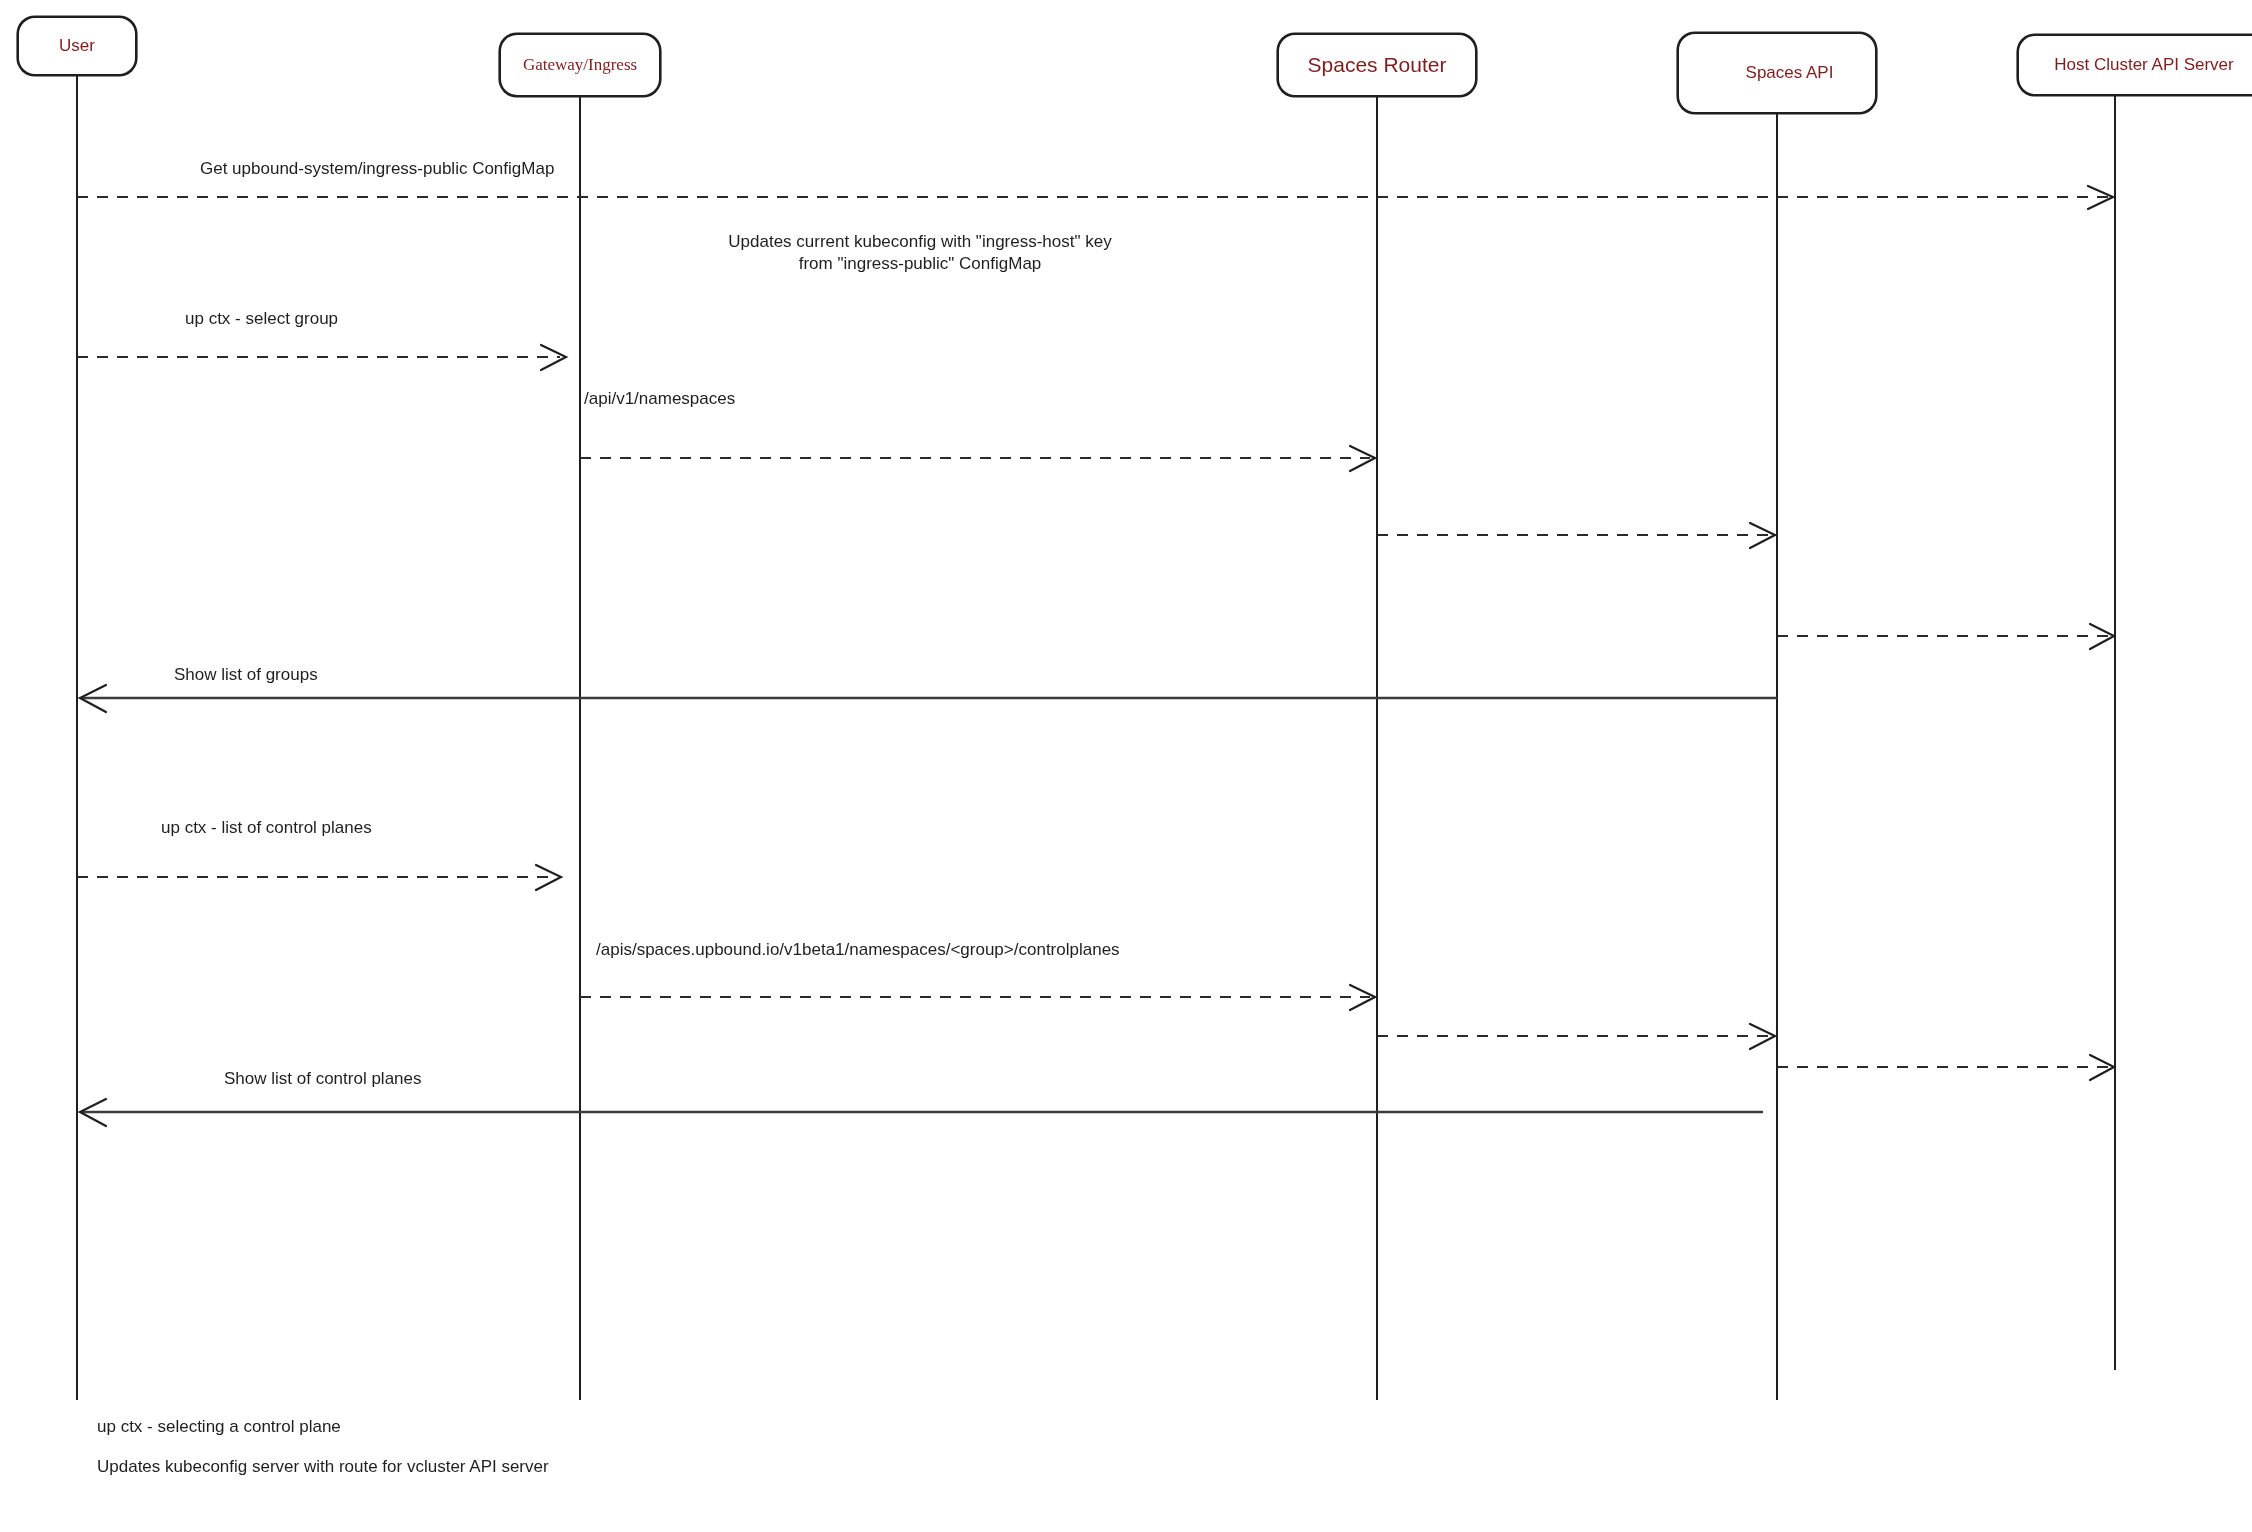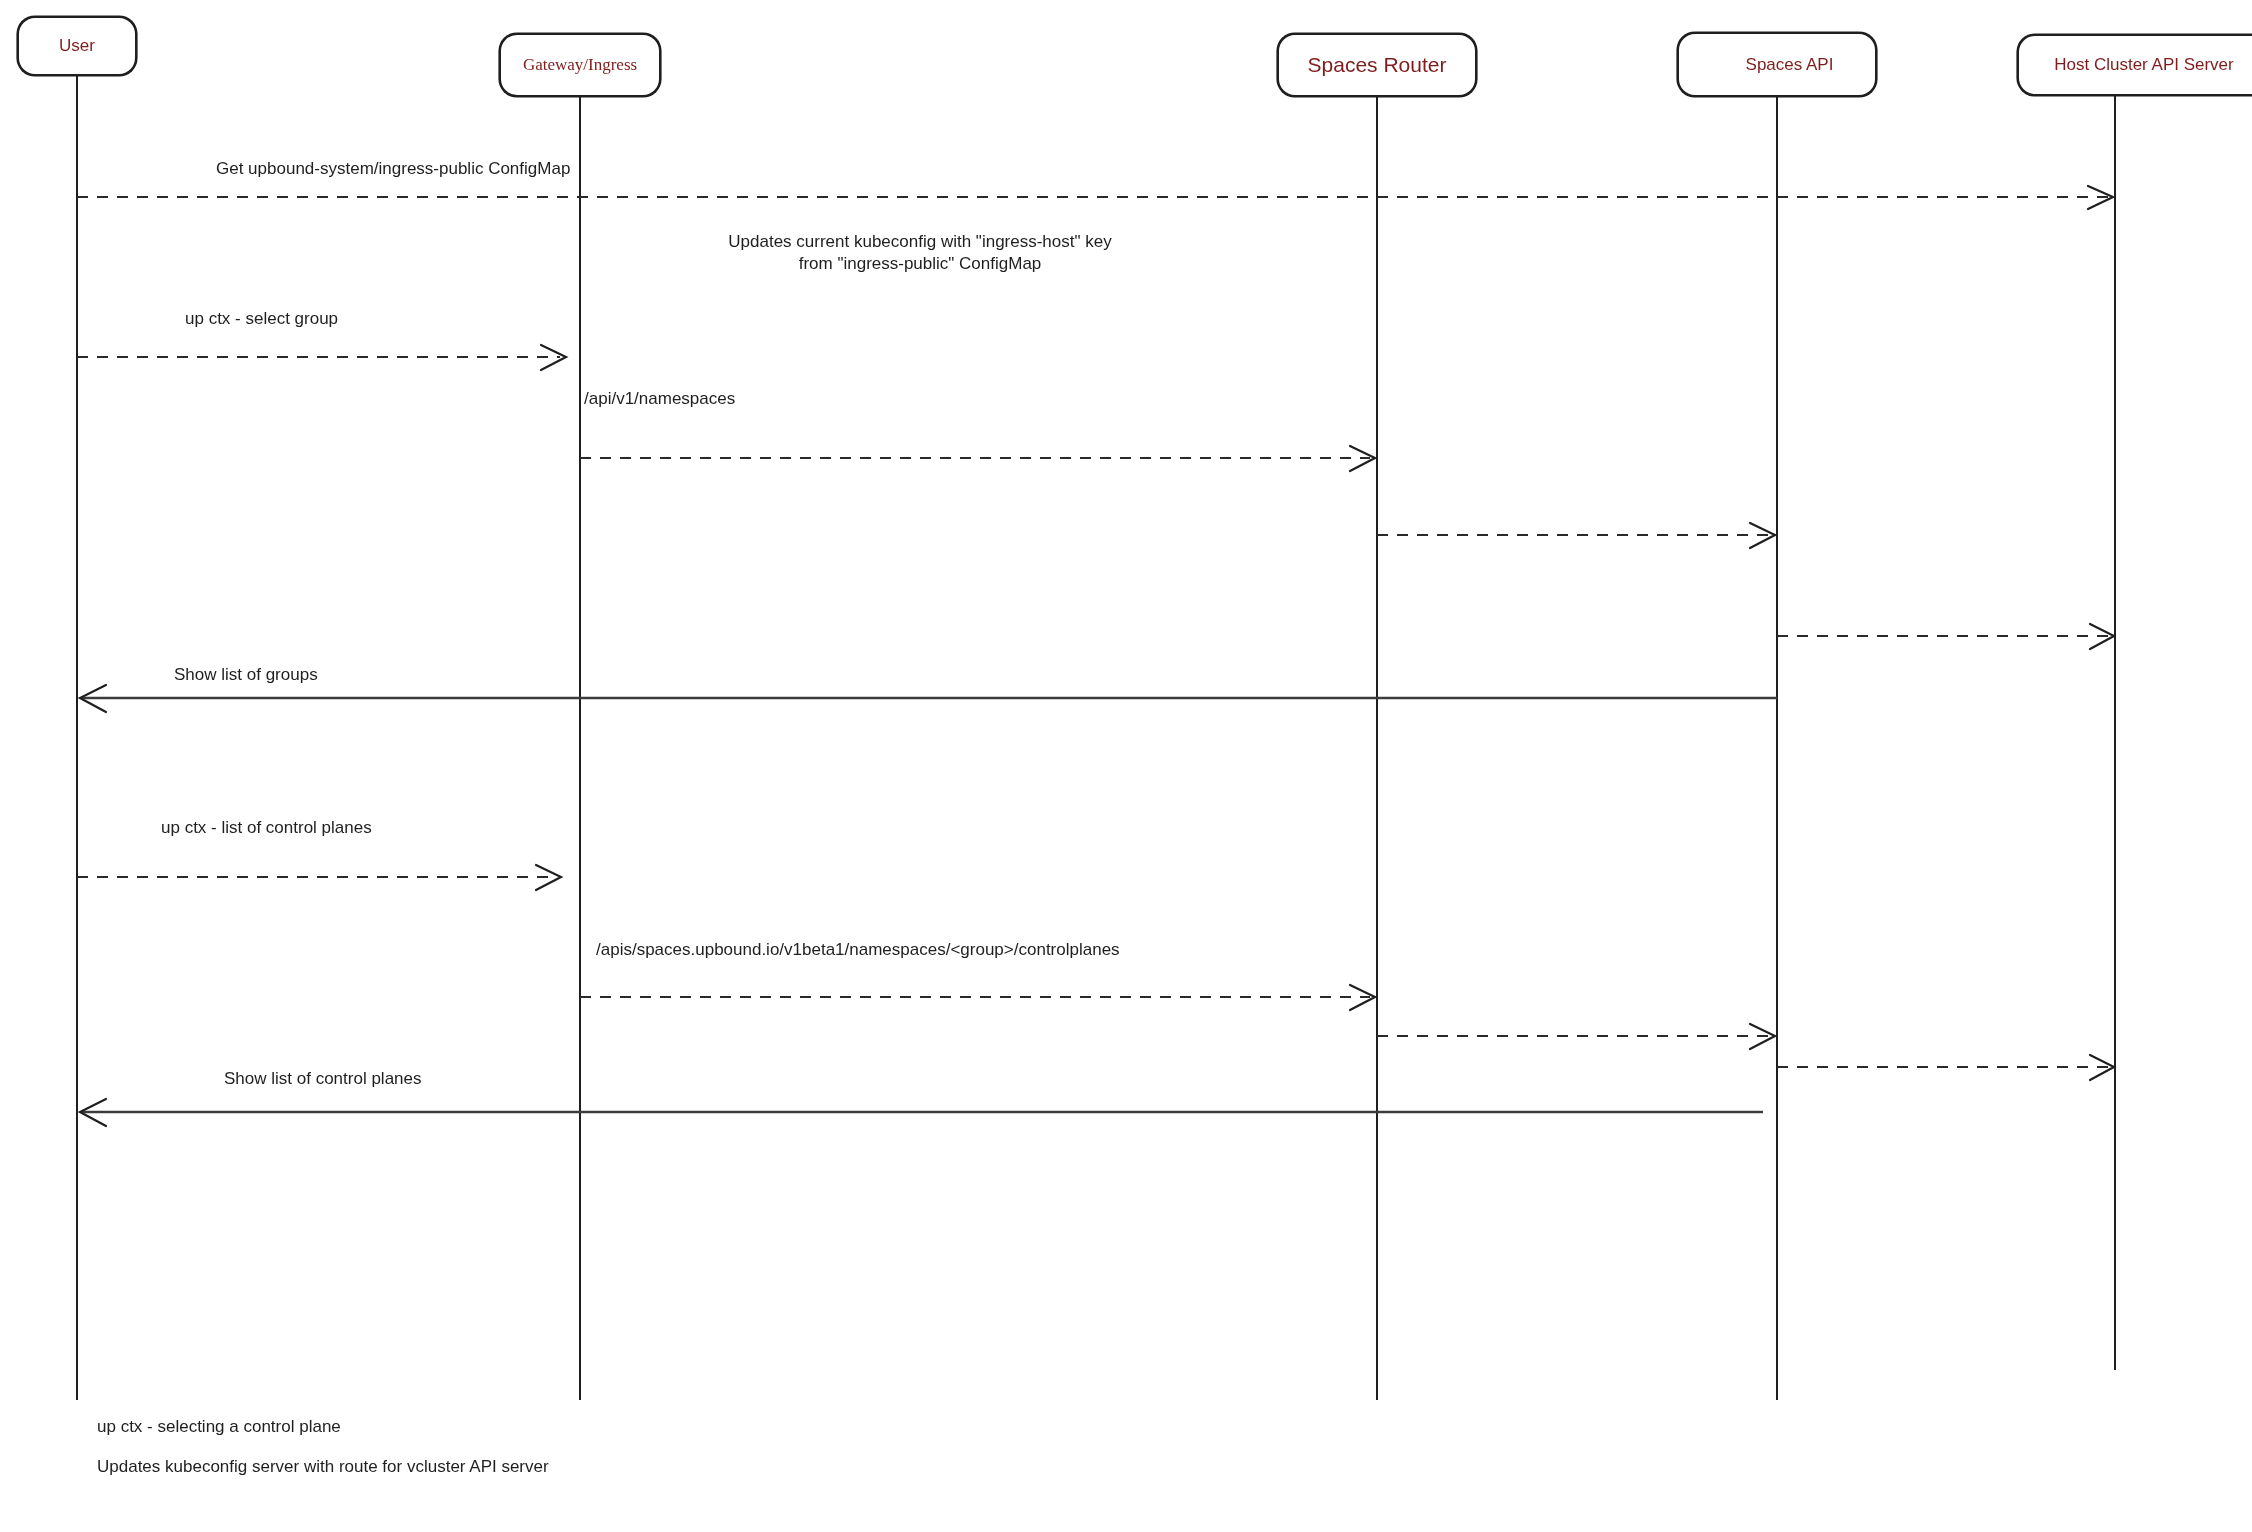--- a/index.html
+++ b/index.html
@@ -34,31 +34,31 @@
     box-shadow: 0 0 0 0.6px #1f1f1f;
     font-size: 17px;
     color: #7f1d1d;
     white-space: nowrap;
     box-sizing: border-box;
     text-align: center;
   }
   #actor-user            { left: 17px;   top: 16px; width: 120px; height: 60px; }
   #actor-gateway         { left: 499px;  top: 33px; width: 162px; height: 64px; font-family: Liberation Serif, serif; }
   #actor-spaces-router   { left: 1277px; top: 33px; width: 200px; height: 64px; font-size: 21px; }
-  #actor-spaces-api      { left: 1677px; top: 32px; width: 200px; height: 65px; padding-left: 25px; }
+  #actor-spaces-api      { left: 1677px; top: 32px; width: 200px; height: 82px; padding-left: 25px; }
   #actor-host-cluster    { left: 2017px; top: 34px; width: 254px; height: 62px; }
 
   .msg-label {
     position: absolute;
     font-size: 17px;
     color: #1f1f1f;
     white-space: nowrap;
     line-height: 22px;
   }
-  #label-get-configmap       { left: 216px;  top: 158px; }
+  #label-get-configmap       { left: 200px;  top: 158px; }
   #note-kubeconfig           { left: 700px;  top: 231px; width: 440px; text-align: center; white-space: pre-line; }
   #label-select-group        { left: 185px;  top: 308px; }
   #label-namespaces-api      { left: 584px;  top: 388px; }
   #label-show-groups         { left: 174px;  top: 664px; }
   #label-list-control-planes { left: 161px;  top: 817px; }
   #label-controlplanes-api   { left: 596px;  top: 939px; }
   #label-show-control-planes { left: 184px;  top: 1068px; margin-left: 40px; }
 
   .footer-note {
     position: absolute;

